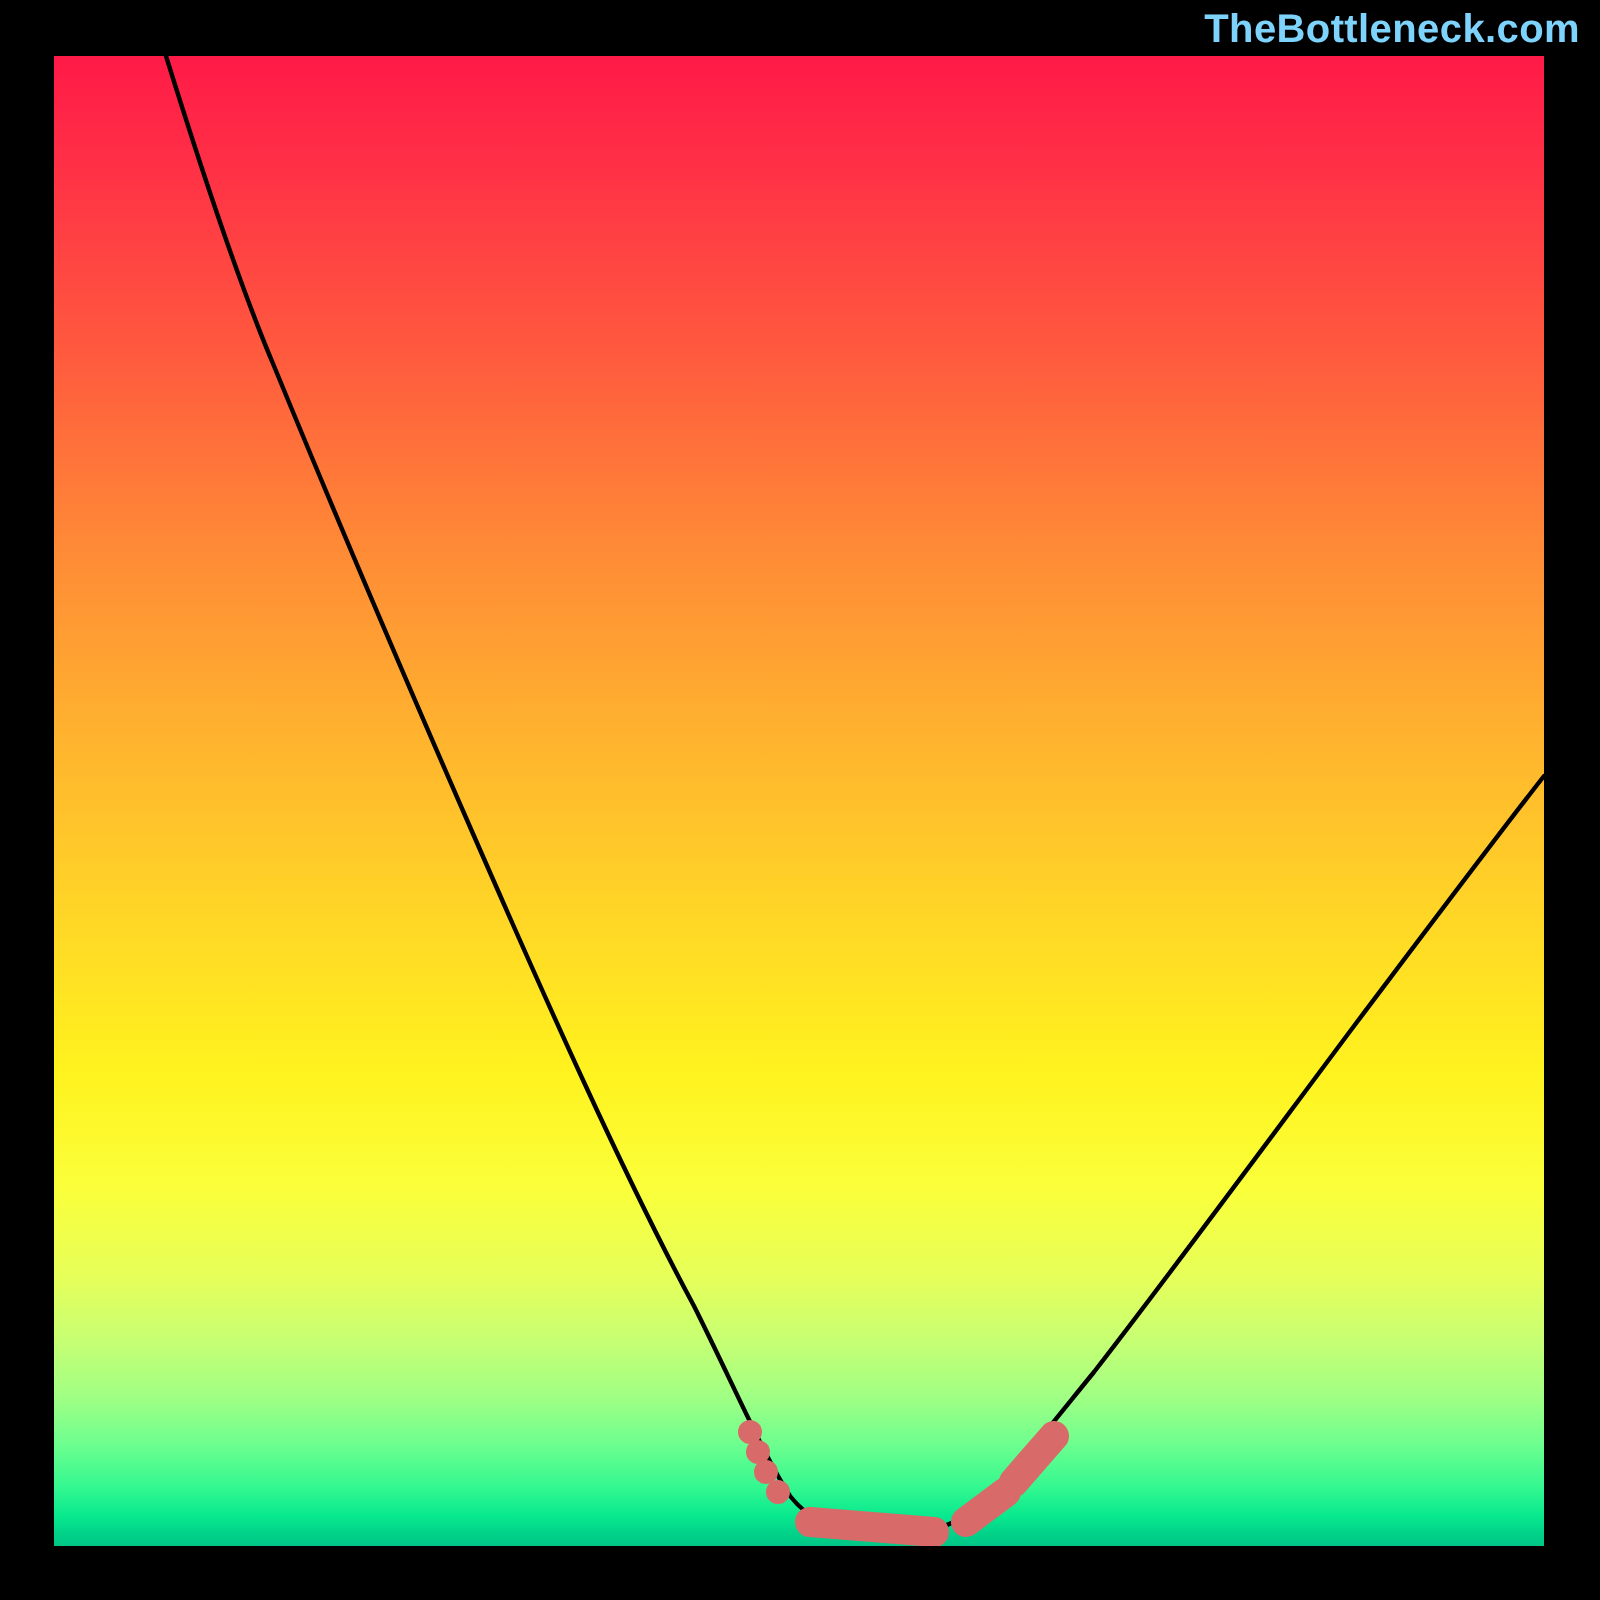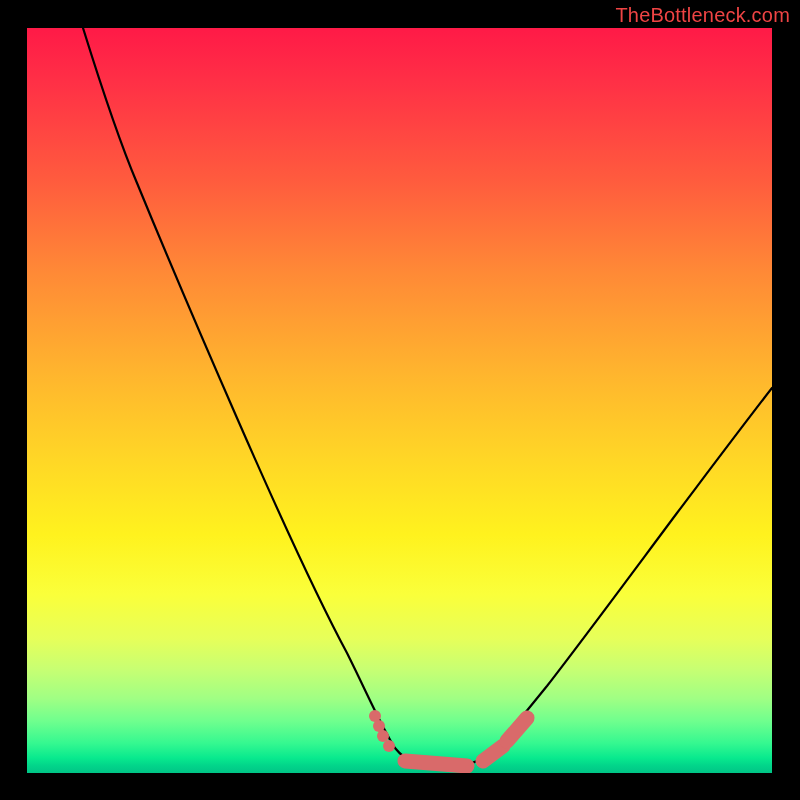--- a/index.html
+++ b/index.html
@@ -66,24 +66,24 @@
   }
   .salmon-line {
     stroke: #d96a6a;
     stroke-linecap: round;
     fill: none;
   }
   .watermark {
     position: absolute;
     top: 4px;
     right: 10px;
-    color: #ef4444;
+    color: #7dd3fc;
     font-size: 20px;
     letter-spacing: 0.2px;
-    font-weight: 400;
+    font-weight: 700;
   }
 </style>
 </head>
 <body>
 
 <div class="stage">
 
   <div class="watermark">TheBottleneck.com</div>
 
   <div class="plot-area">

